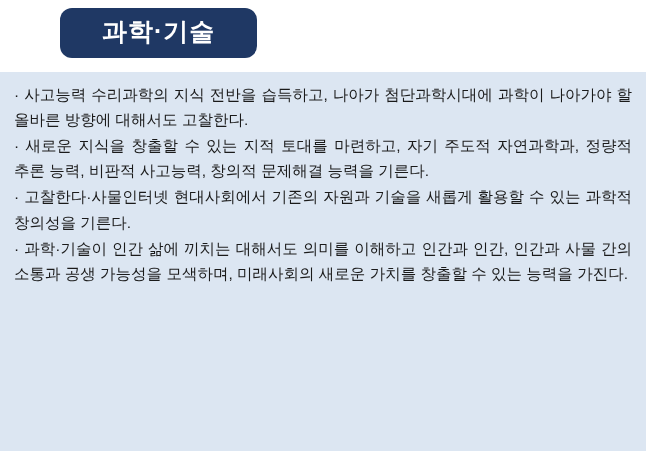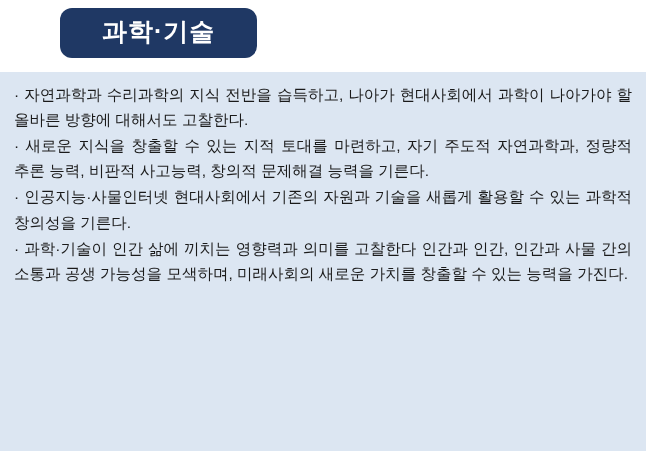--- a/index.html
+++ b/index.html
@@ -55,19 +55,19 @@
 </head>
 <body>
 
 <div class="page">
 
   <div class="title-wrap">
     <div class="title-badge">과학·기술</div>
   </div>
 
   <div class="body-box">
-    <p class="para">· 자연과학과 수리과학의 지식 전반을 습득하고, 나아가 현대사회에서 과학이 나아가야 할 올바른 방향에 대해서도 고찰한다.</p>
+    <p class="para">· 사고능력 수리과학의 지식 전반을 습득하고, 나아가 첨단과학시대에 과학이 나아가야 할 올바른 방향에 대해서도 고찰한다.</p>
     <p class="para">· 새로운 지식을 창출할 수 있는 지적 토대를 마련하고, 자기 주도적 자연과학과, 정량적 추론 능력, 비판적 사고능력, 창의적 문제해결 능력을 기른다.</p>
-    <p class="para">· 인공지능·사물인터넷 현대사회에서 기존의 자원과 기술을 새롭게 활용할 수 있는 과학적 창의성을 기른다.</p>
-    <p class="para">· 과학·기술이 인간 삶에 끼치는 영향력과 의미를 고찰한다 인간과 인간, 인간과 사물 간의 소통과 공생 가능성을 모색하며, 미래사회의 새로운 가치를 창출할 수 있는 능력을 가진다.</p>
+    <p class="para">· 고찰한다·사물인터넷 현대사회에서 기존의 자원과 기술을 새롭게 활용할 수 있는 과학적 창의성을 기른다.</p>
+    <p class="para">· 과학·기술이 인간 삶에 끼치는 대해서도 의미를 이해하고 인간과 인간, 인간과 사물 간의 소통과 공생 가능성을 모색하며, 미래사회의 새로운 가치를 창출할 수 있는 능력을 가진다.</p>
   </div>
 
 </div>
 
 </body></html>

